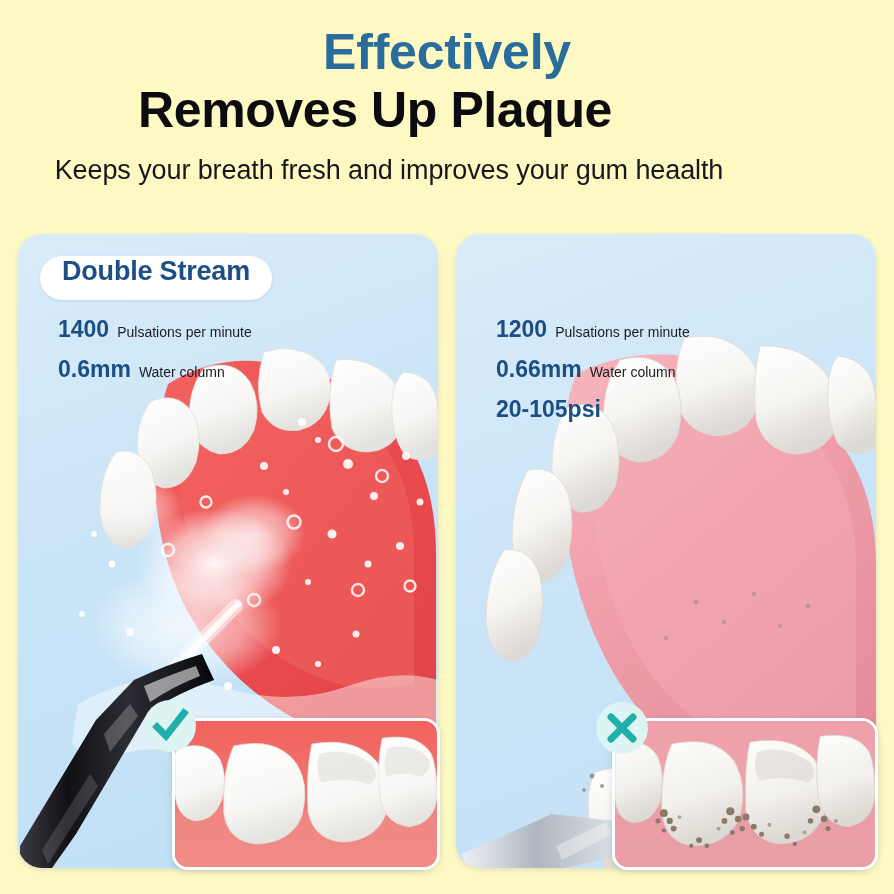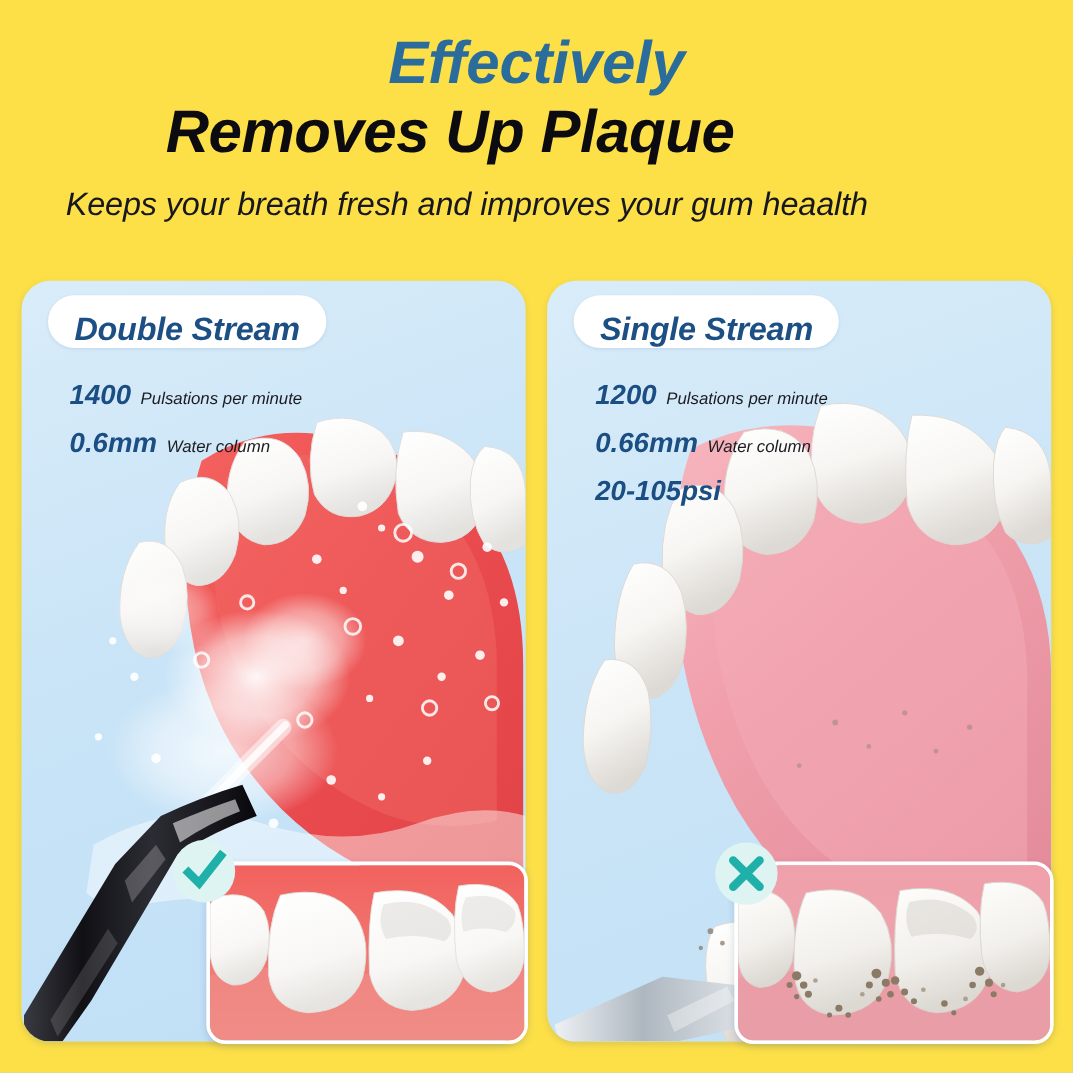--- a/index.html
+++ b/index.html
@@ -12,22 +12,21 @@
     height: 894px;
     overflow: hidden;
     background: #b4ccfb;
     font-family: "Liberation Sans", sans-serif;
     -webkit-font-smoothing: antialiased;
   }
   .page {
     position: relative;
     width: 894px;
     height: 894px;
-    background: #fde047;
-    font-style: italic;
+    background: #fef9c3;
   }
 
   
   .header {
     position: absolute;
     left: 0;
     top: 0;
     width: 894px;
     height: 210px;
     text-align: center;
@@ -80,25 +79,25 @@
 
   .card-inner {
     position: absolute;
     inset: 0;
   }
 
   
   .pill {
     position: absolute;
     left: 22px;
-    top: 12px;
+    top: 22px;
     height: 44px;
     padding: 0 22px;
     display: flex;
-    align-items: flex-end;
+    align-items: flex-start;
     background: #ffffff;
     border-radius: 22px;
     box-shadow: 0 1px 3px rgba(40, 80, 140, 0.12);
     z-index: 12;
   }
   .pill-text {
     font-size: 27px;
     font-weight: bold;
     color: #1c4f84;
     white-space: nowrap;
@@ -389,23 +388,20 @@
           </g>
 
           <path d="M168 588 Q204 570 240 556 L252 582 Q214 596 182 618
                    L108 634 L78 634 L10 634 L6 620 L96 580 Z" fill="url(#nozzleSil)"></path>
           <path d="M178 592 Q208 578 234 568 L238 578 Q210 590 186 606 Z" fill="#ffffff" opacity="0.7"></path>
           <path d="M100 612 L150 588 L156 600 L106 626 Z" fill="#ffffff" opacity="0.35"></path>
           <path d="M230 560 Q248 554 252 566 L246 576 Q234 572 228 566 Z" fill="#cfd6dc" opacity="0.9"></path>
         </svg>
       </div>
 
-      <div class="pill">
-        <span class="pill-text">Single Stream</span>
-      </div>
 
       <div class="specs">
         <div class="spec-row">
           <span class="spec-value">1200</span>
           <span class="spec-label">Pulsations per minute</span>
         </div>
         <div class="spec-row">
           <span class="spec-value">0.66mm</span>
           <span class="spec-label">Water column</span>
         </div>

